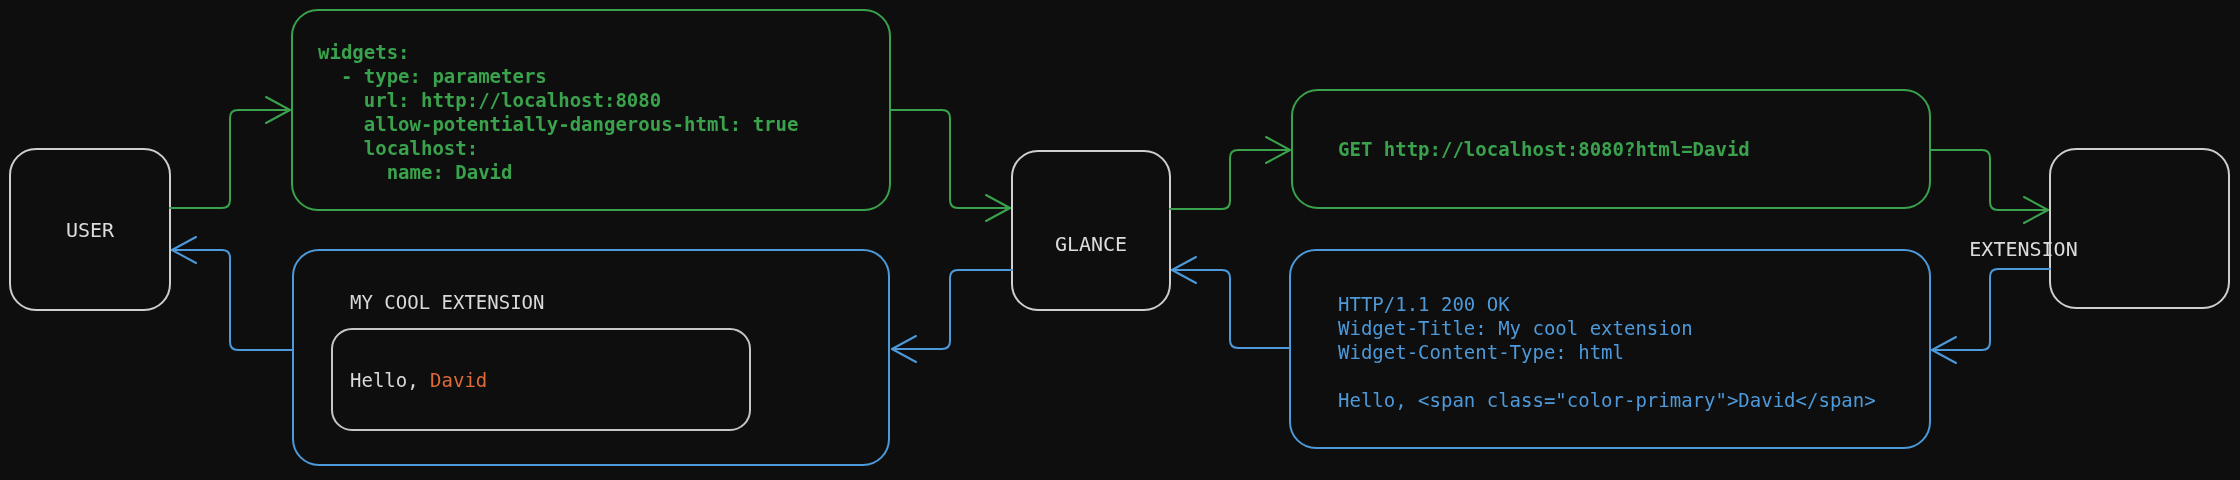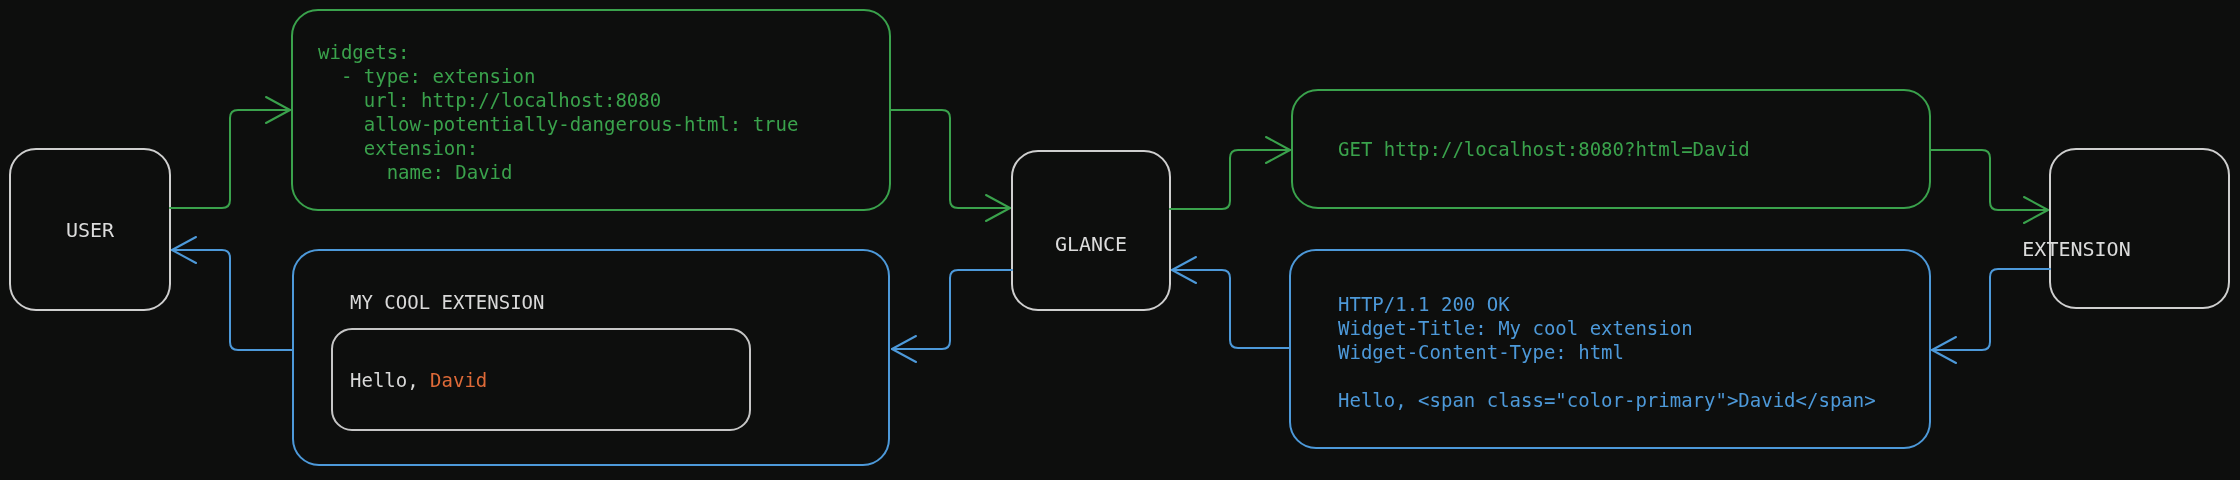--- a/index.html
+++ b/index.html
@@ -19,21 +19,21 @@
     overflow:hidden;
     font-family:"DejaVu Sans Mono",monospace;
   }
   .stage svg{position:absolute;left:0;top:0;}
   .code{
     position:absolute;
     font:19px/24px "DejaVu Sans Mono",monospace;
     white-space:pre;
     height:24px;
   }
-  .green{color:var(--green);}
+  .green{color:var(--green);font-weight:bold;}
   .bluetxt{color:var(--blue);}
   .light{color:var(--light);}
   .orange{color:var(--orange);}
   .node-label{
     position:absolute;
     display:flex;align-items:center;justify-content:center;
     color:#dcdcdc;
     font:20px/24px "DejaVu Sans Mono",monospace;
   }
 </style>
@@ -76,29 +76,29 @@
       <path d="M196,237 L172,250 L196,263"></path>
     </g>
   </svg>
 
   <div class="node-label" style="left:10px;top:149px;width:160px;height:161px">
     <span>USER</span>
   </div>
   <div class="node-label" style="left:1012px;top:151px;width:158px;height:185px">
     <span>GLANCE</span>
   </div>
-  <div class="node-label" style="left:1987px;top:149px;width:179px;height:199px">
+  <div class="node-label" style="left:1934px;top:149px;width:179px;height:199px">
     <span>EXTENSION</span>
   </div>
 
   <div class="code green" style="left:318px;top:40px">widgets:</div>
-  <div class="code green" style="left:318px;top:64px">  - type: extension</div>
+  <div class="code green" style="left:318px;top:64px">  - type: parameters</div>
   <div class="code green" style="left:318px;top:88px">    url: http://localhost:8080</div>
   <div class="code green" style="left:318px;top:112px">    allow-potentially-dangerous-html: true</div>
-  <div class="code green" style="left:318px;top:136px">    extension:</div>
+  <div class="code green" style="left:318px;top:136px">    localhost:</div>
   <div class="code green" style="left:318px;top:160px">      name: David</div>
 
   <div class="code green" style="left:1338px;top:137px">GET http://localhost:8080?html=David</div>
 
   <div class="code bluetxt" style="left:1338px;top:292px">HTTP/1.1 200 OK</div>
   <div class="code bluetxt" style="left:1338px;top:316px">Widget-Title: My cool extension</div>
   <div class="code bluetxt" style="left:1338px;top:340px">Widget-Content-Type: html</div>
   <div class="code bluetxt" style="left:1338px;top:364px"></div>
   <div class="code light" style="left:350px;top:290px">MY COOL EXTENSION</div>
 

